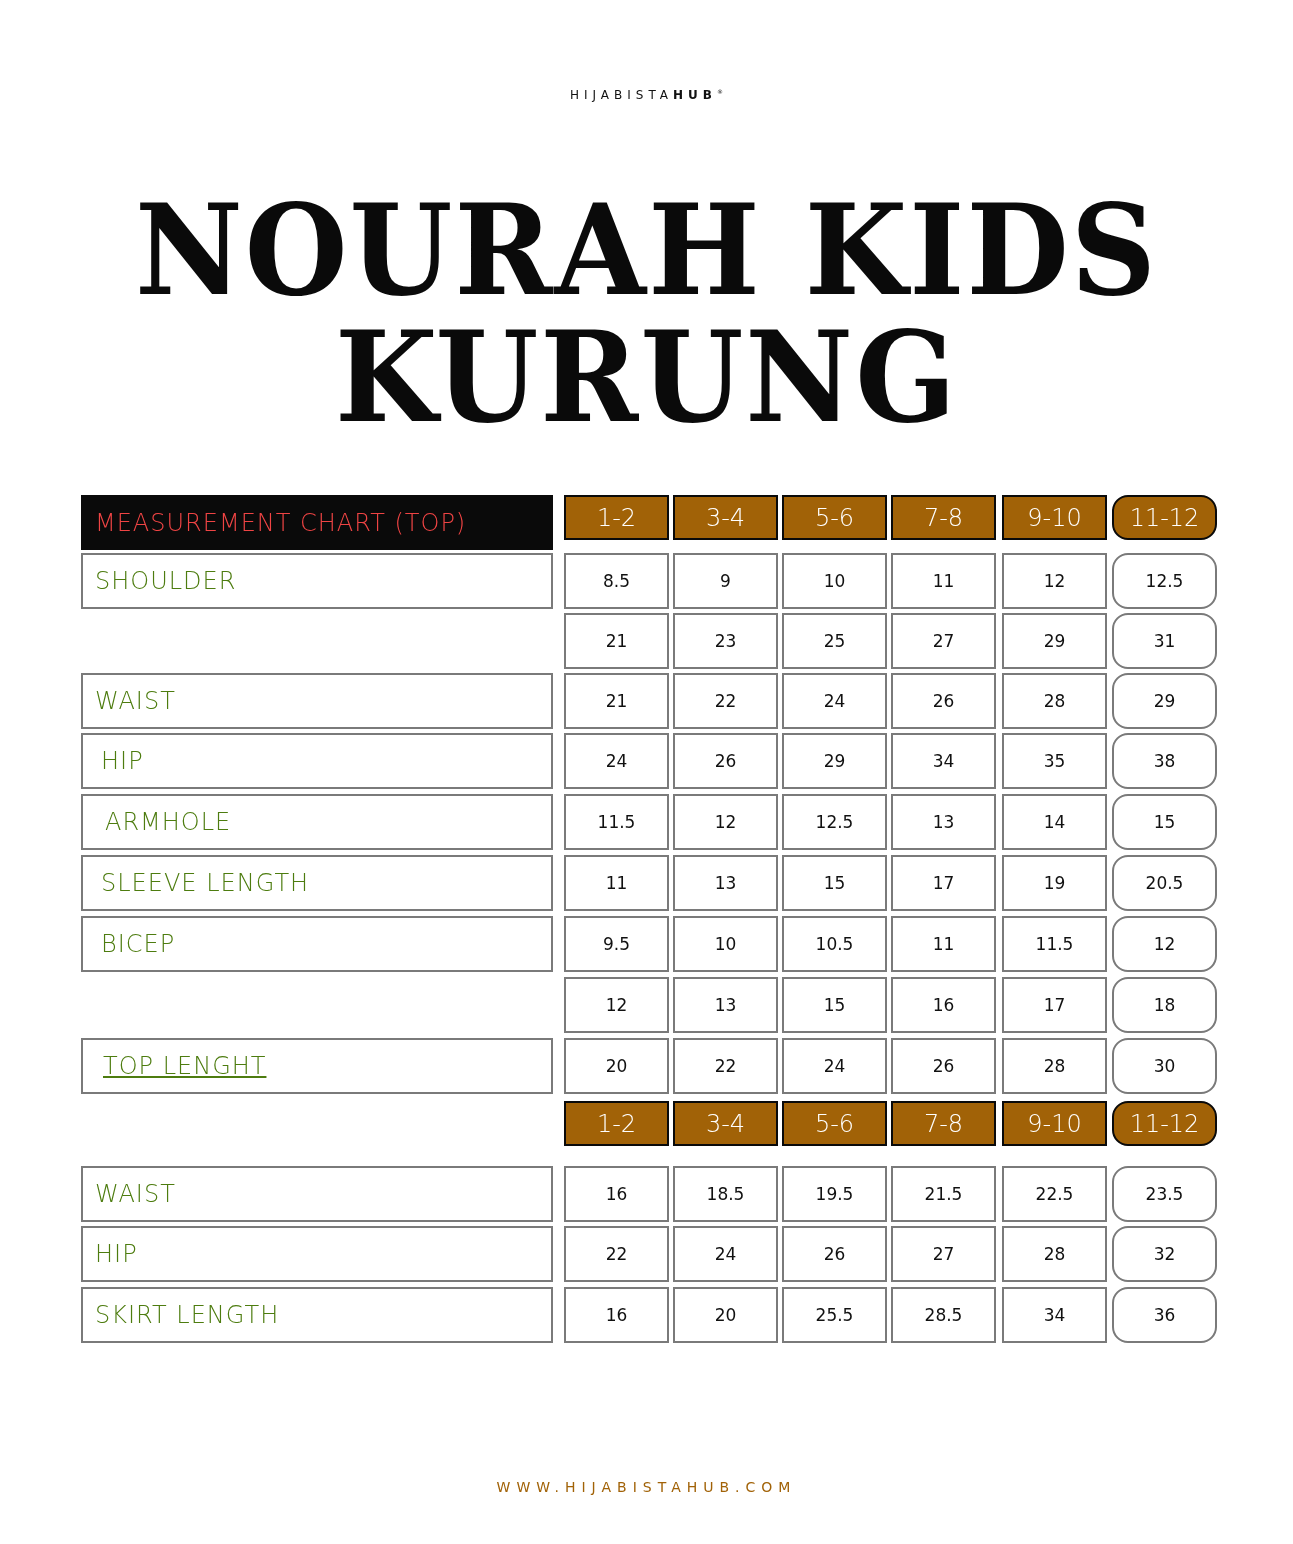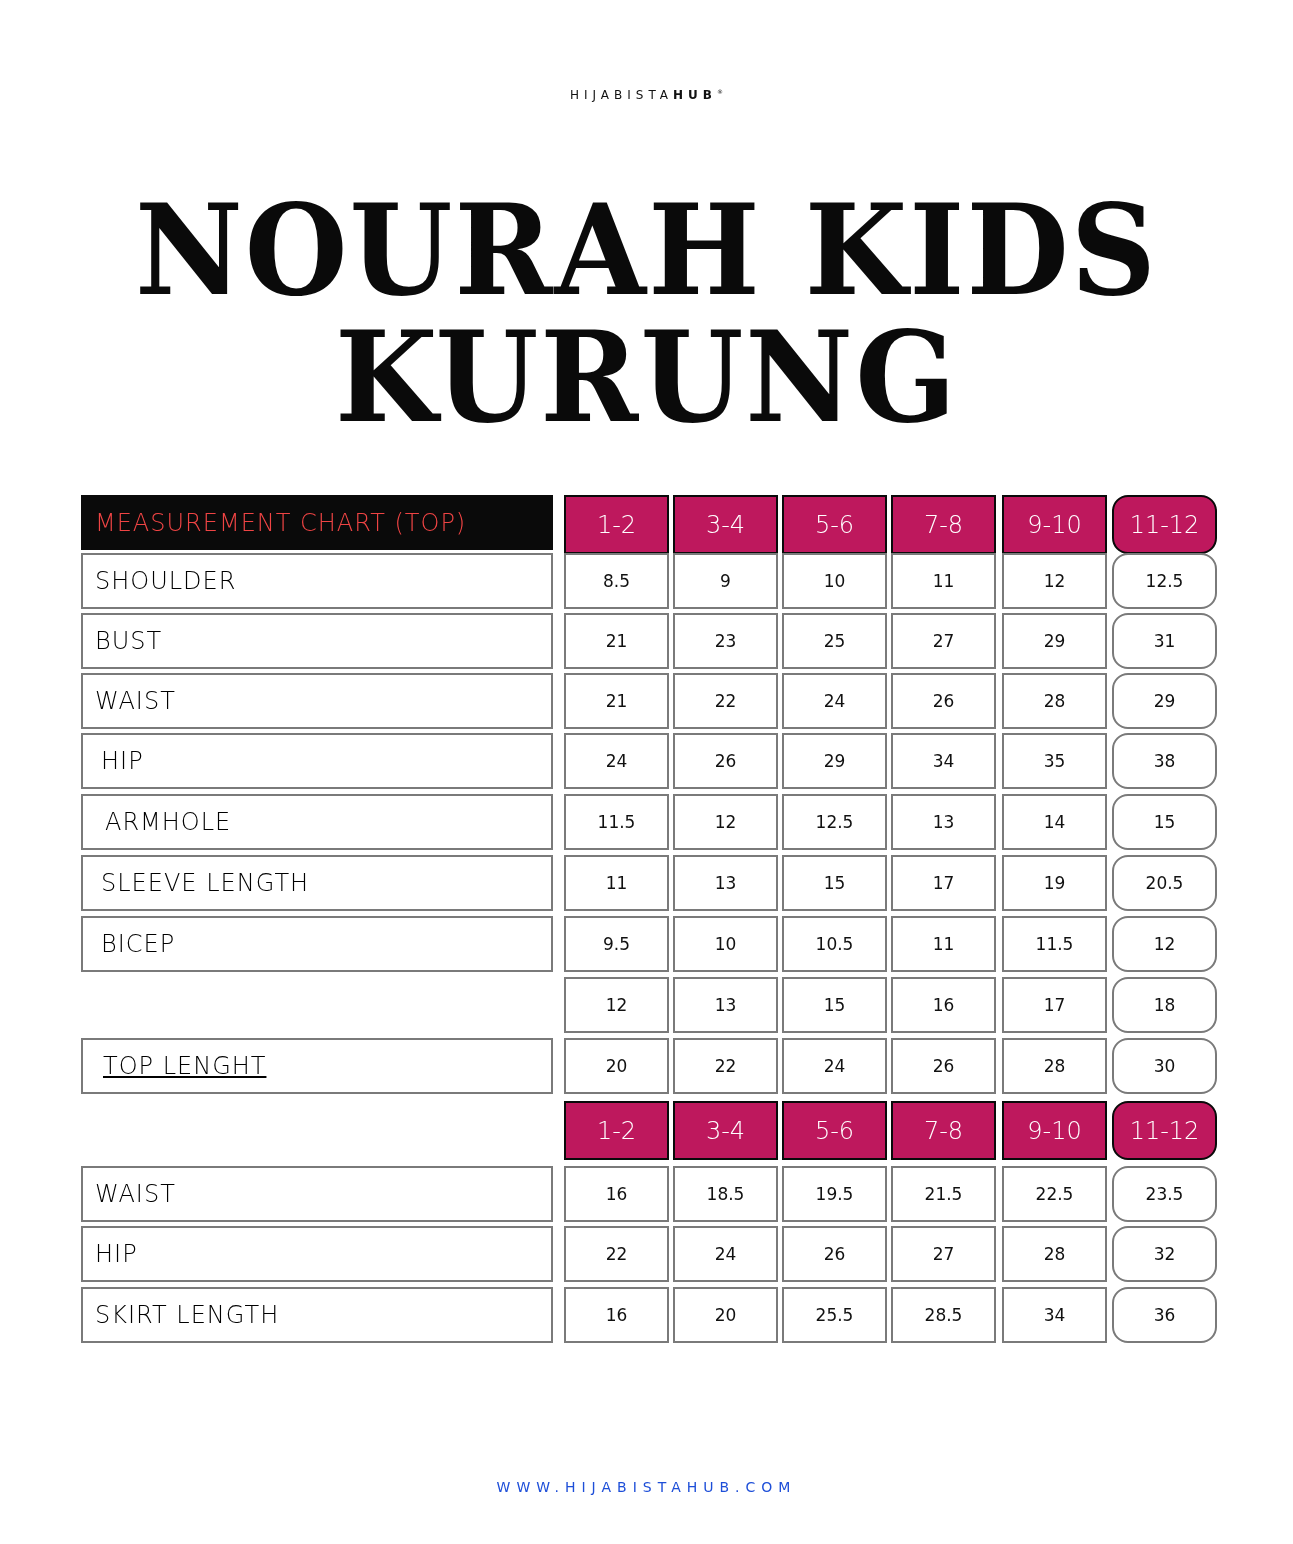--- a/index.html
+++ b/index.html
@@ -21,47 +21,47 @@
   }
   .title .line { display: block; height: 120px; }
 
   .section { position: absolute; left: 81px; width: 1138px; }
   .row { position: absolute; left: 0; width: 1138px; height: 56px; }
   .label-cell {
     position: absolute; left: 0; top: 0; width: 472px; height: 56px;
     border: 2px solid #7a7a7a; background: #fff;
     display: flex; align-items: center; padding-left: 12px;
     font-family: "DejaVu Sans", sans-serif; font-weight: 200; font-size: 24px;
-    color: #000000; letter-spacing: 1px;
+    color: #4d7c0f; letter-spacing: 1px;
   }
   .val-cell {
     position: absolute; top: 0; width: 105px; height: 56px;
     border: 2px solid #7a7a7a; background: #fff;
     display: flex; align-items: center; justify-content: center;
     font-family: "DejaVu Sans", sans-serif; font-size: 17px; color: #111;
   }
   .head-row .label-cell {
     background: #0a0a0a; border-color: #0a0a0a; color: #ef4444;
     font-size: 24px; height: 55px;
   }
   .head-row .val-cell {
-    background: #be185d; border-color: #0a0a0a; color: #ffffff;
-    font-size: 24px; font-weight: 200; height: 59px;
+    background: #a16207; border-color: #0a0a0a; color: #ffffff;
+    font-size: 24px; font-weight: 200; height: 45px;
   }
 
   .c0 { left: 483px; }
   .c1 { left: 592px; }
   .c2 { left: 701px; }
   .c3 { left: 810px; }
   .c4 { left: 921px; }
   .c5 { left: 1031px; border-radius: 16px; }
 
   .footer {
     position: absolute; top: 1479px; left: 0; width: 1293px; text-align: center;
-    font-family: "DejaVu Sans", sans-serif; font-size: 14px; letter-spacing: 6px; color: #1d4ed8;
+    font-family: "DejaVu Sans", sans-serif; font-size: 14px; letter-spacing: 6px; color: #a16207;
   }
 </style>
 </head>
 <body>
 
 <div class="brand">
   <span>HIJABISTA</span><span class="bold">HUB</span><sup>®</sup>
 </div>
 
 <h1 class="title">
@@ -84,21 +84,20 @@
     <div class="label-cell">SHOULDER</div>
     <div class="val-cell c0">8.5</div>
     <div class="val-cell c1">9</div>
     <div class="val-cell c2">10</div>
     <div class="val-cell c3">11</div>
     <div class="val-cell c4">12</div>
     <div class="val-cell c5">12.5</div>
   </div>
 
   <div class="row" style="top:118px;">
-    <div class="label-cell">BUST</div>
     <div class="val-cell c0">21</div>
     <div class="val-cell c1">23</div>
     <div class="val-cell c2">25</div>
     <div class="val-cell c3">27</div>
     <div class="val-cell c4">29</div>
     <div class="val-cell c5">31</div>
   </div>
 
   <div class="row" style="top:178px;">
     <div class="label-cell">WAIST</div>

